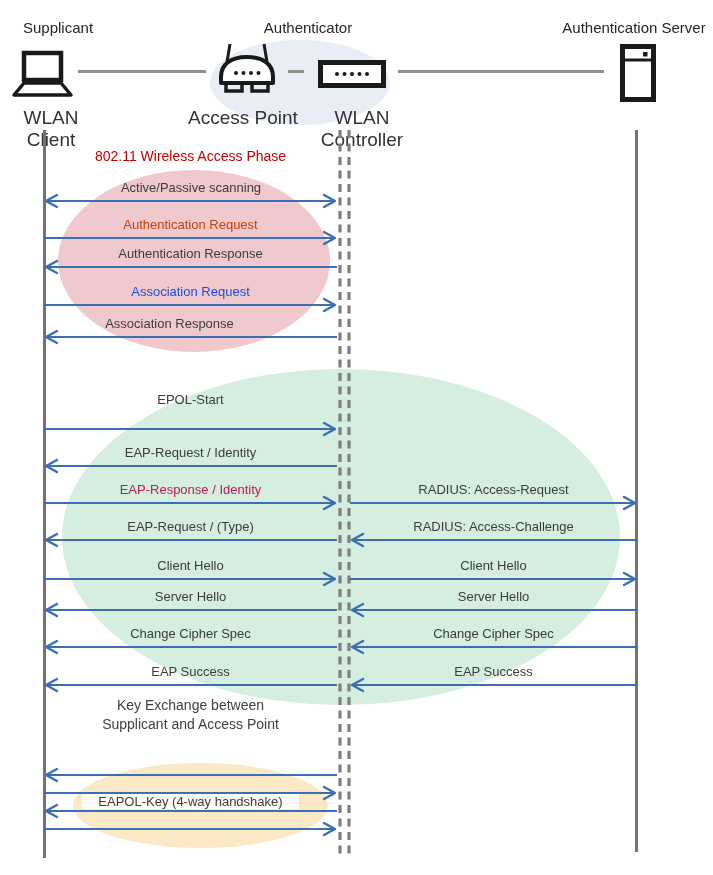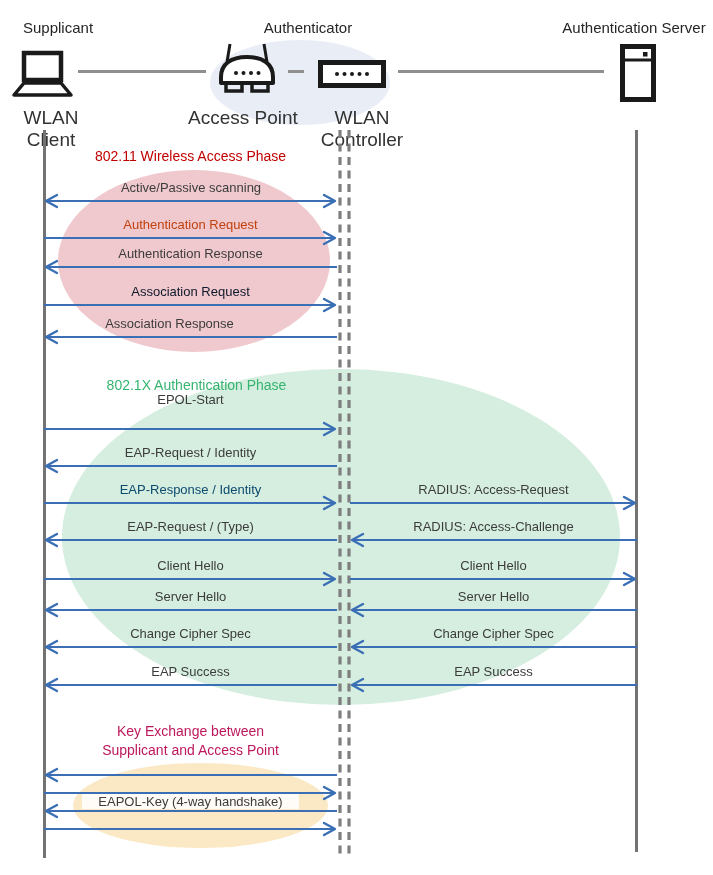--- a/index.html
+++ b/index.html
@@ -74,62 +74,61 @@
   <div class="dev-label" style="left:302px;width:120px;">WLAN Controller</div>
 
   <div class="lifeline" style="left:43px;"></div>
   <svg class="abs" style="left:338px;top:130px;" width="13" height="728" viewBox="0 0 13 728">
     <line x1="2" y1="0" x2="2" y2="726" stroke="#7f7f7f" stroke-width="3.2" stroke-dasharray="8 5.5"></line>
     <line x1="11" y1="0" x2="11" y2="726" stroke="#7f7f7f" stroke-width="3.2" stroke-dasharray="8 5.5"></line>
   </svg>
   <div class="lifeline" style="left:635px;height:722px;"></div>
 
   <div class="phase-title" style="left: 44px; width: 293px; top: 147px; color: rgb(192, 0, 0);">802.11 Wireless Access Phase</div>
-  <div class="phase-title" style="left: 50px; width: 293px; top: 376px; color: rgb(53, 180, 112);">802.1X Authentication Phase</div>
-  <div class="phase-title" style="left: 44px; width: 293px; top: 722px; color: #be185d;">Key Exchange between
+  <div class="phase-title" style="left: 44px; width: 293px; top: 696px; color: #404040;">Key Exchange between
 Supplicant and Access Point</div>
 
   <div id="messages-layer">
       <div class="msg-label" style="left: 44px; width: 294px; top: 180px; color: rgb(60, 60, 60);"><span>Active/Passive scanning</span></div>
       <svg width="293" height="16" class="msg-arrow" style="left: 44px; top: 193px;">
         <line x1="2" y1="8" x2="291" y2="8" stroke="#3a6fb5" stroke-width="2"></line>
         <polyline points="280,2 291,8 280,14" fill="none" stroke="#3a6fb5" stroke-width="2.4" stroke-linecap="round" stroke-linejoin="round"></polyline>
         <polyline points="13,2 2,8 13,14" fill="none" stroke="#3a6fb5" stroke-width="2.4" stroke-linecap="round" stroke-linejoin="round"></polyline>
       </svg>
       <div class="msg-label" style="left: 44px; width: 293px; top: 217px; color: #c2410c;"><span>Authentication Request</span></div>
       <svg width="293" height="16" class="msg-arrow" style="left: 44px; top: 230px;">
         <line x1="0" y1="8" x2="291" y2="8" stroke="#3a6fb5" stroke-width="2"></line>
         <polyline points="280,2 291,8 280,14" fill="none" stroke="#3a6fb5" stroke-width="2.4" stroke-linecap="round" stroke-linejoin="round"></polyline>
       </svg>
       <div class="msg-label" style="left: 44px; width: 293px; top: 246px; color: rgb(60, 60, 60);"><span>Authentication Response</span></div>
       <svg width="293" height="16" class="msg-arrow" style="left: 44px; top: 259px;">
         <line x1="2" y1="8" x2="293" y2="8" stroke="#3a6fb5" stroke-width="2"></line>
         <polyline points="13,2 2,8 13,14" fill="none" stroke="#3a6fb5" stroke-width="2.4" stroke-linecap="round" stroke-linejoin="round"></polyline>
       </svg>
-      <div class="msg-label" style="left: 44px; width: 293px; top: 284px; color: #0f172a;"><span>Association Request</span></div>
+      <div class="msg-label" style="left: 44px; width: 293px; top: 284px; color: #1d4ed8;"><span>Association Request</span></div>
       <svg width="293" height="16" class="msg-arrow" style="left: 44px; top: 297px;">
         <line x1="0" y1="8" x2="291" y2="8" stroke="#3a6fb5" stroke-width="2"></line>
         <polyline points="280,2 291,8 280,14" fill="none" stroke="#3a6fb5" stroke-width="2.4" stroke-linecap="round" stroke-linejoin="round"></polyline>
       </svg>
       <div class="msg-label" style="left: 44px; width: 251px; top: 316px; color: rgb(60, 60, 60);"><span>Association Response</span></div>
       <svg width="293" height="16" class="msg-arrow" style="left: 44px; top: 329px;">
         <line x1="2" y1="8" x2="293" y2="8" stroke="#3a6fb5" stroke-width="2"></line>
         <polyline points="13,2 2,8 13,14" fill="none" stroke="#3a6fb5" stroke-width="2.4" stroke-linecap="round" stroke-linejoin="round"></polyline>
       </svg>
       <div class="msg-label" style="left: 44px; width: 293px; top: 392px; color: rgb(60, 60, 60);"><span>EPOL-Start</span></div>
       <svg width="293" height="16" class="msg-arrow" style="left: 44px; top: 421px;">
         <line x1="0" y1="8" x2="291" y2="8" stroke="#3a6fb5" stroke-width="2"></line>
         <polyline points="280,2 291,8 280,14" fill="none" stroke="#3a6fb5" stroke-width="2.4" stroke-linecap="round" stroke-linejoin="round"></polyline>
       </svg>
       <div class="msg-label" style="left: 44px; width: 293px; top: 445px; color: rgb(60, 60, 60);"><span>EAP-Request / Identity</span></div>
       <svg width="293" height="16" class="msg-arrow" style="left: 44px; top: 458px;">
         <line x1="2" y1="8" x2="293" y2="8" stroke="#3a6fb5" stroke-width="2"></line>
         <polyline points="13,2 2,8 13,14" fill="none" stroke="#3a6fb5" stroke-width="2.4" stroke-linecap="round" stroke-linejoin="round"></polyline>
       </svg>
-      <div class="msg-label" style="left: 44px; width: 293px; top: 482px; color: #0c4a6e;"><span>EAP-Response / Identity</span></div>
+      <div class="msg-label" style="left: 44px; width: 293px; top: 482px; color: #be185d;"><span>EAP-Response / Identity</span></div>
       <svg width="293" height="16" class="msg-arrow" style="left: 44px; top: 495px;">
         <line x1="0" y1="8" x2="291" y2="8" stroke="#3a6fb5" stroke-width="2"></line>
         <polyline points="280,2 291,8 280,14" fill="none" stroke="#3a6fb5" stroke-width="2.4" stroke-linecap="round" stroke-linejoin="round"></polyline>
       </svg>
       <div class="msg-label" style="left: 350px; width: 287px; top: 482px; color: rgb(60, 60, 60);"><span>RADIUS: Access-Request</span></div>
       <svg width="287" height="16" class="msg-arrow" style="left: 350px; top: 495px;">
         <line x1="0" y1="8" x2="285" y2="8" stroke="#3a6fb5" stroke-width="2"></line>
         <polyline points="274,2 285,8 274,14" fill="none" stroke="#3a6fb5" stroke-width="2.4" stroke-linecap="round" stroke-linejoin="round"></polyline>
       </svg>
       <div class="msg-label" style="left: 44px; width: 293px; top: 519px; color: rgb(60, 60, 60);"><span>EAP-Request / (Type)</span></div>

